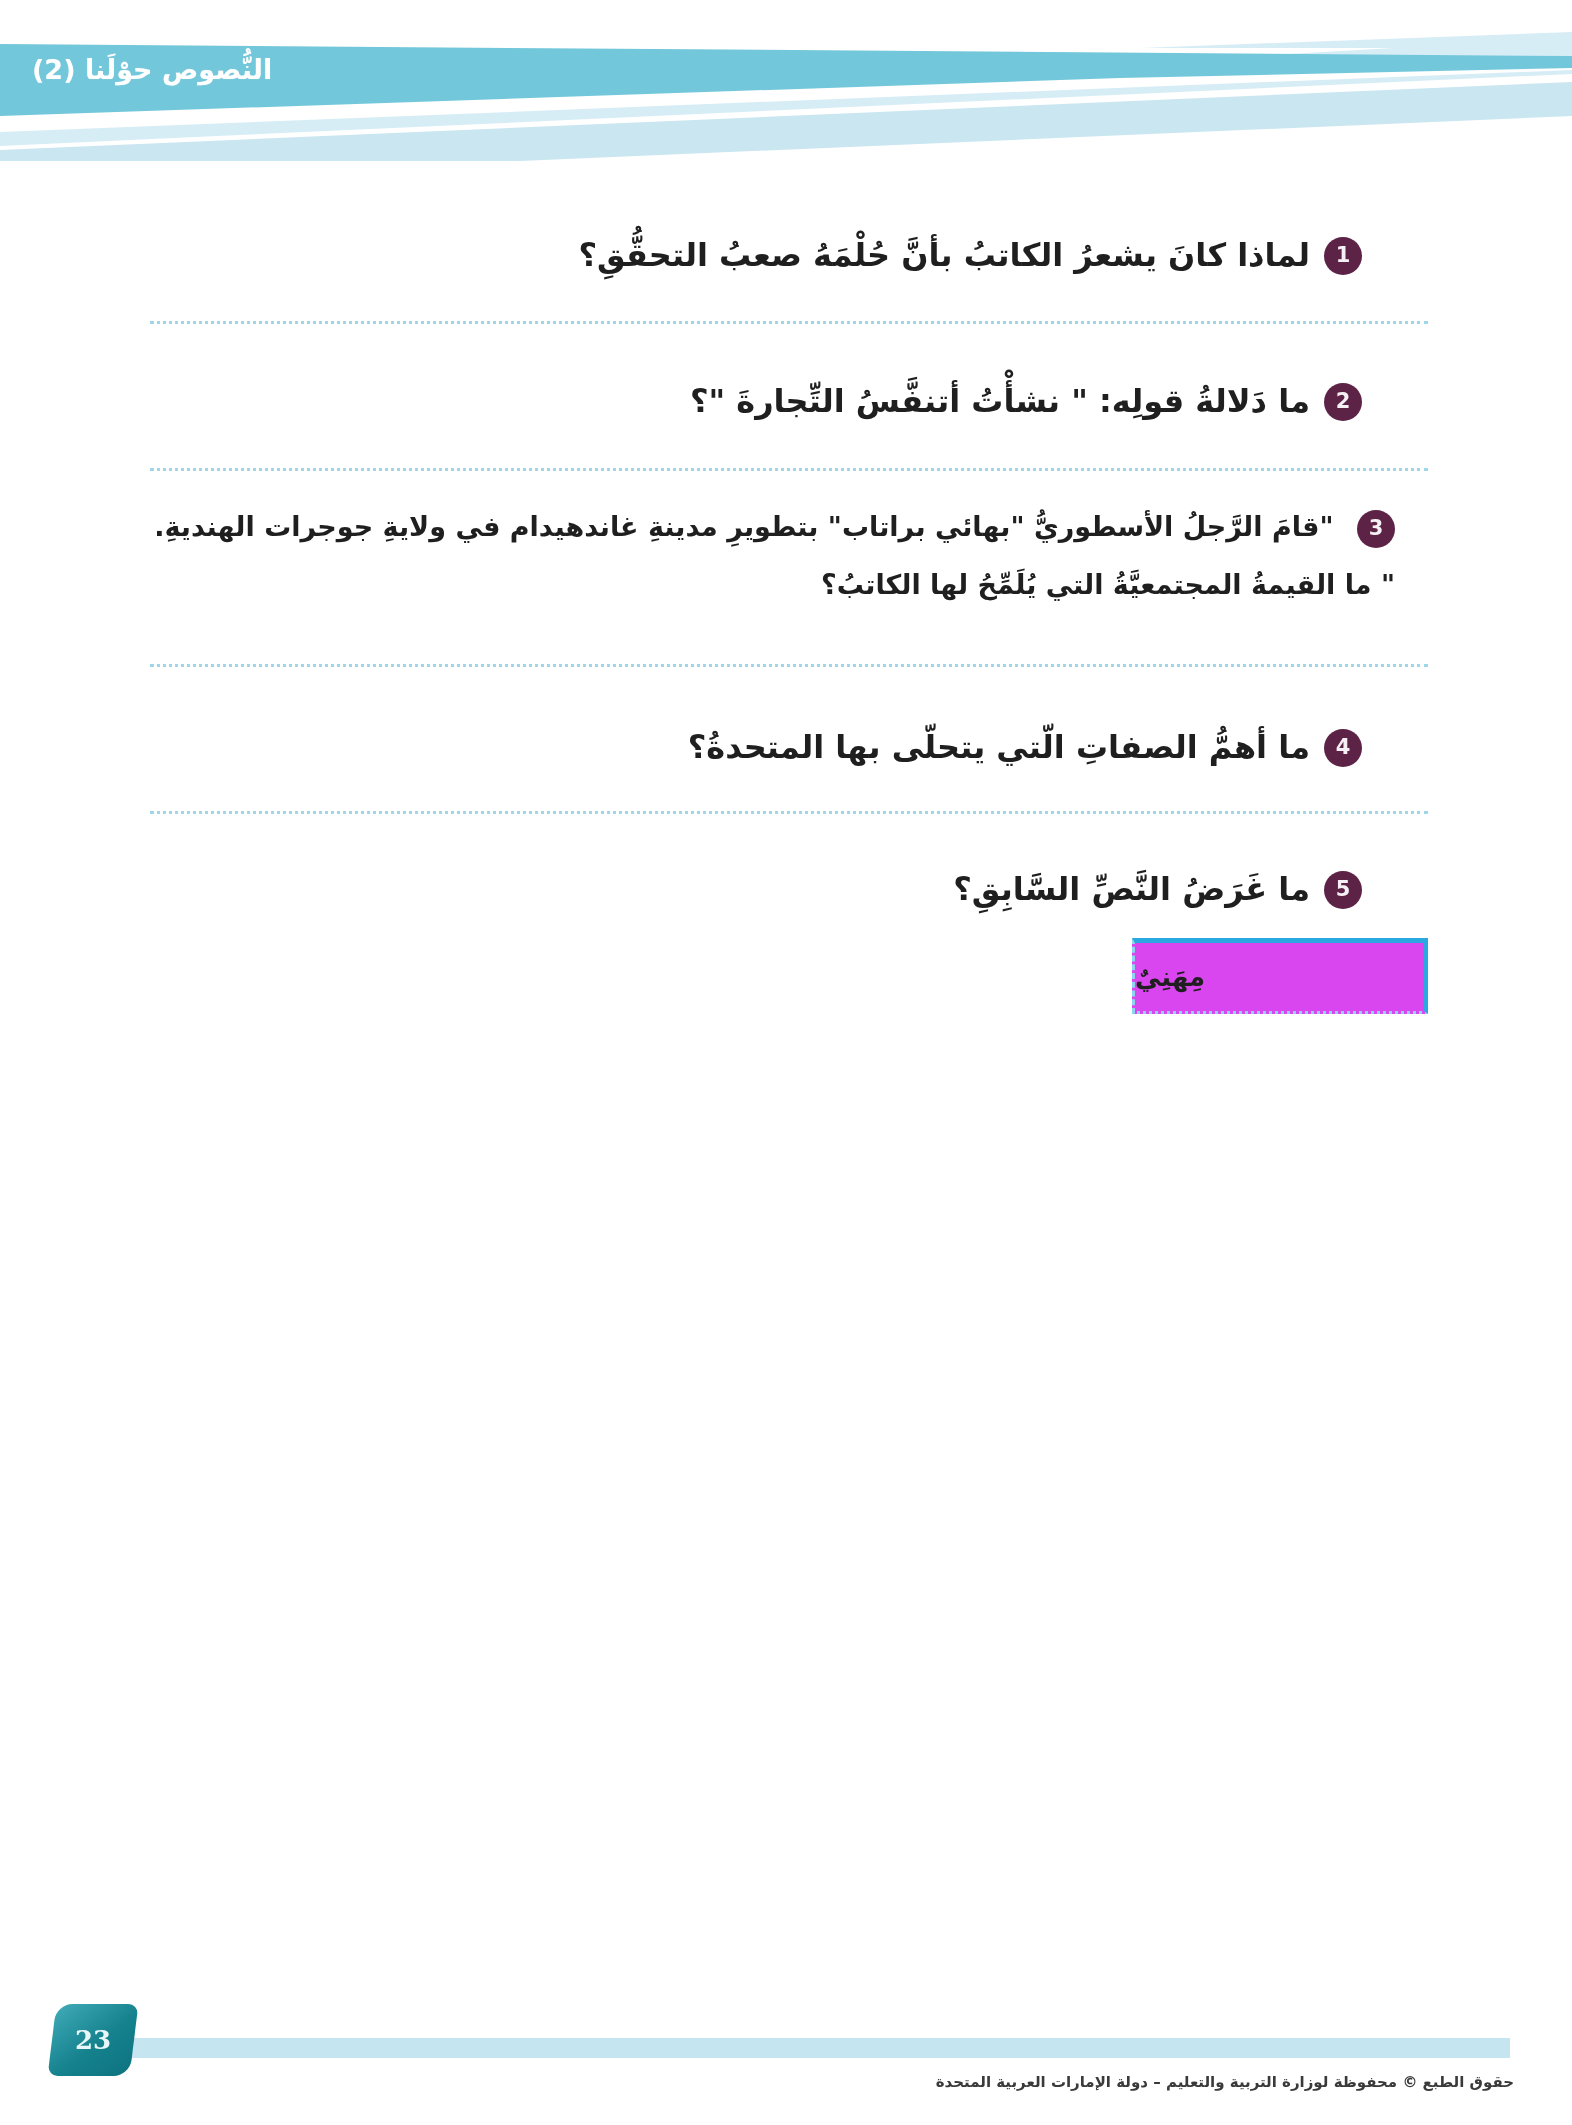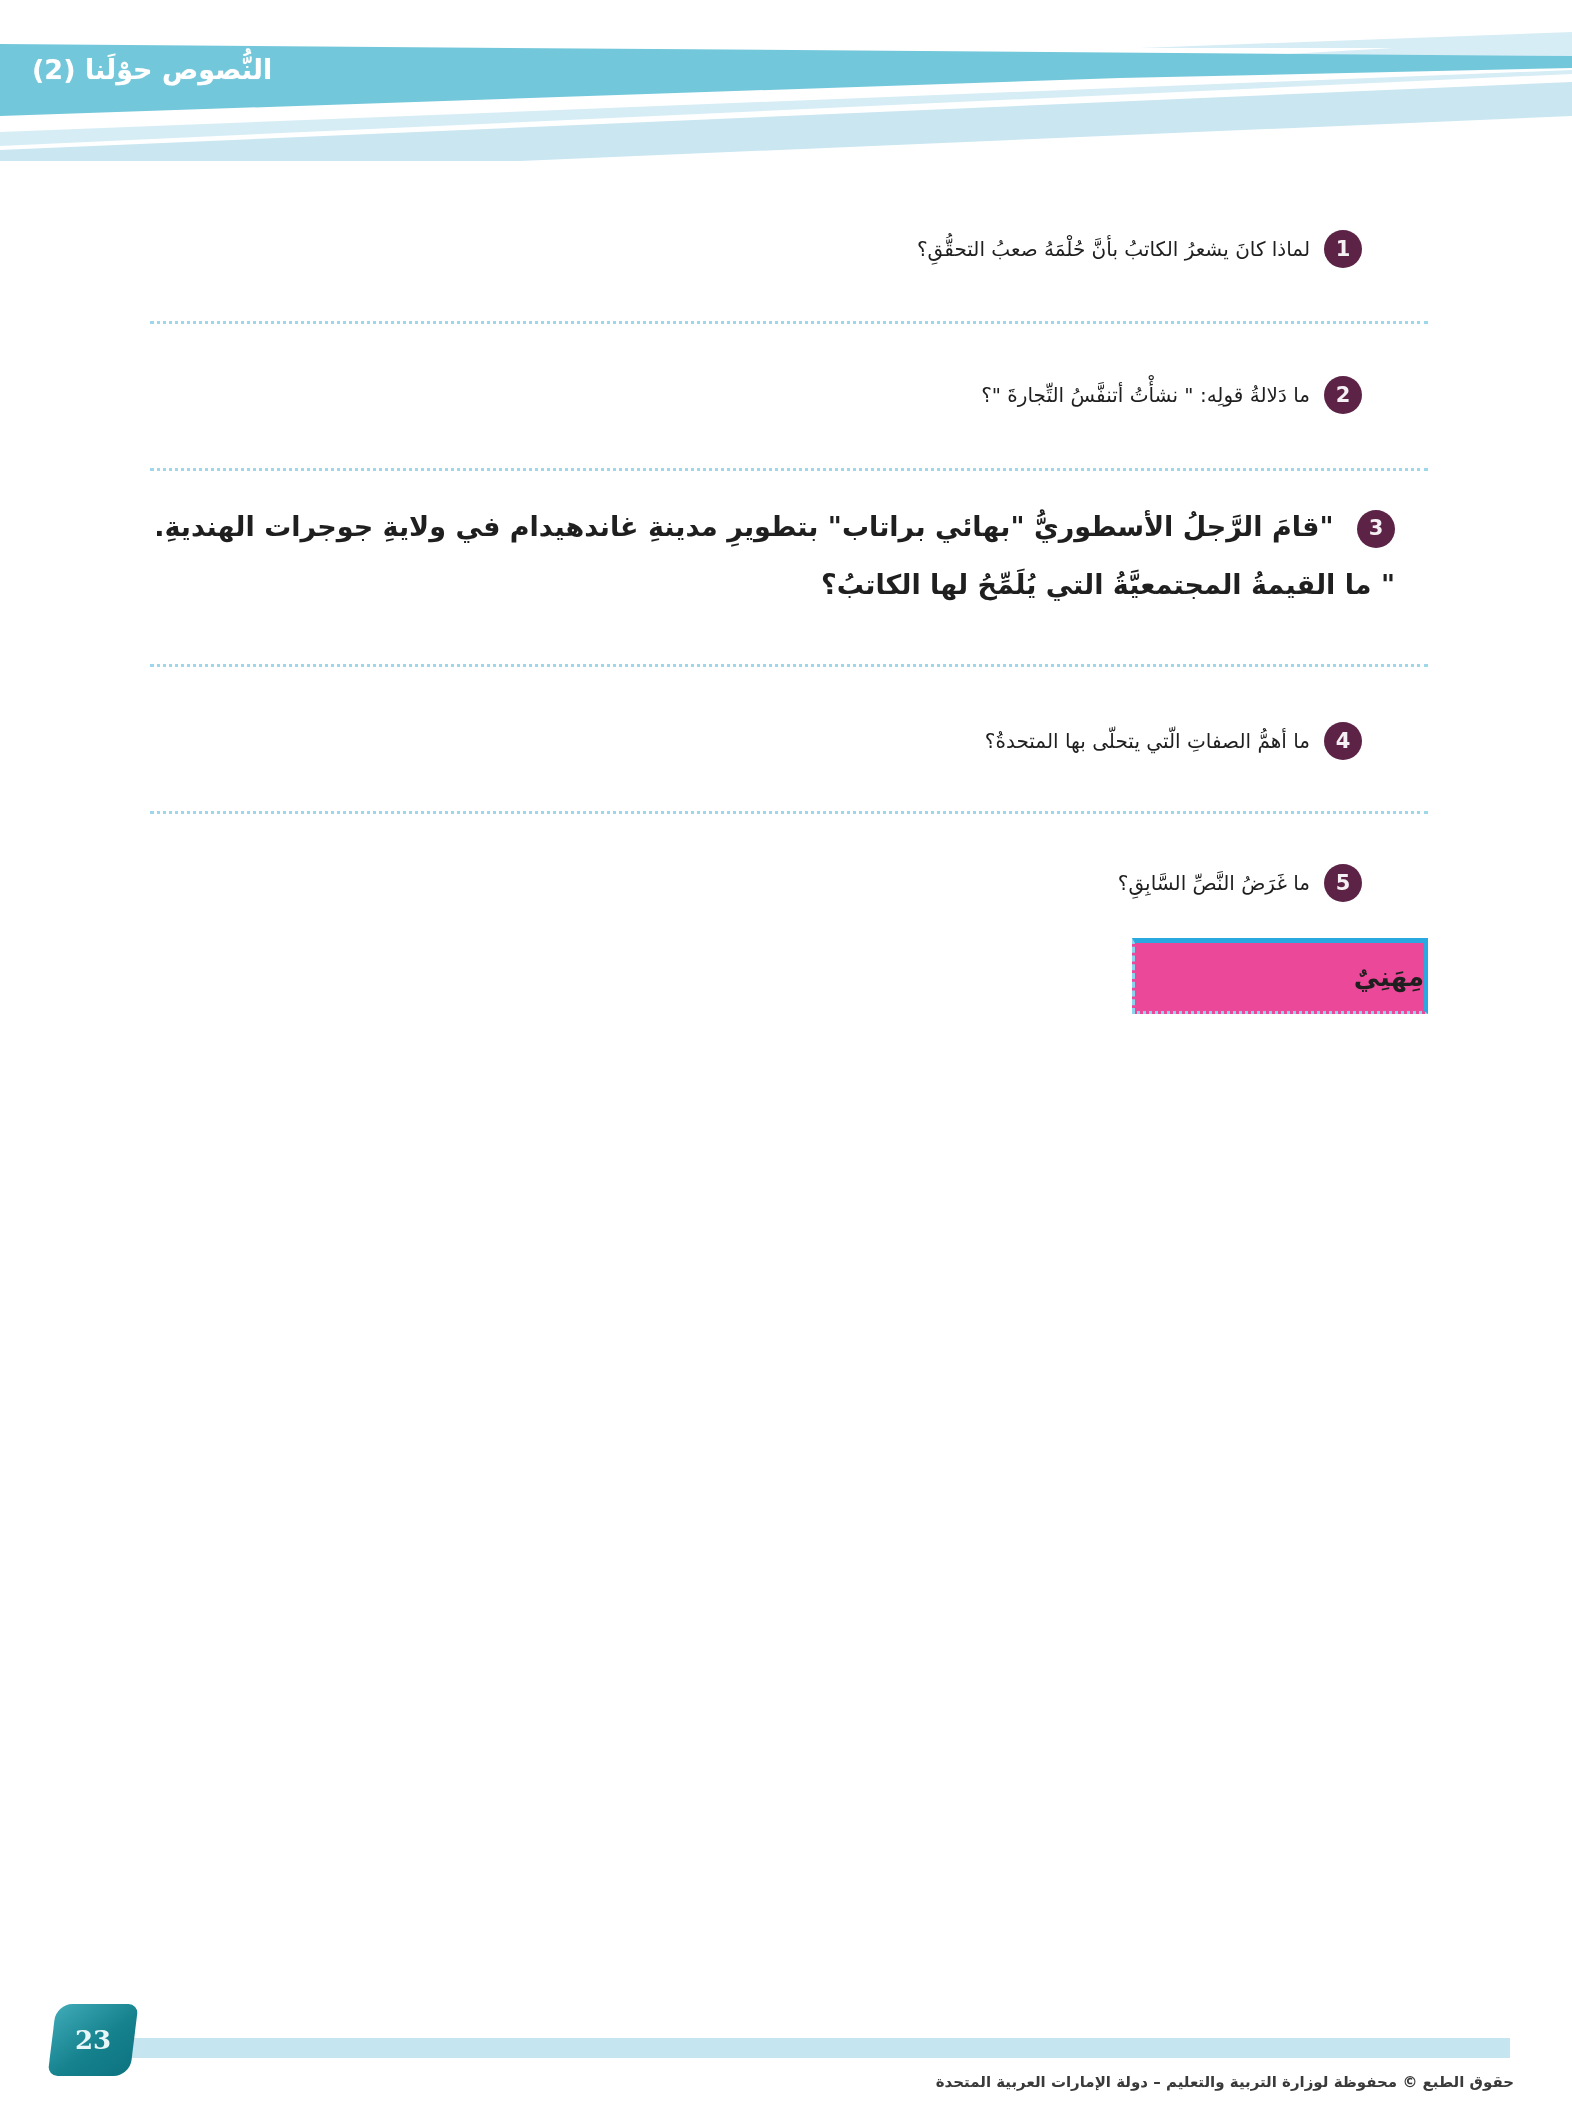--- a/index.html
+++ b/index.html
@@ -25,21 +25,21 @@
     position:absolute; direction:rtl; display:flex;
     align-items:center; gap:14px; color:#1f1f1f;
   }
   .q-badge {
     flex:0 0 auto; width:38px; height:38px; border-radius:50%;
     background:#5c2346; color:#f5f0f3;
     display:inline-flex; align-items:center; justify-content:center;
     font-size:21px; font-weight:bold; line-height:1;
   }
   .q-text {
-    font-size:20px; font-weight:400; line-height:1.6;
+    font-size:32px; font-weight:700; line-height:1.6;
     color:#1f1f1f; text-align:left;
   }
   .q-para {
     position:absolute; direction:rtl; text-align:right;
     font-size:27px; font-weight:600; line-height:2.15; color:#1f1f1f;
   }
   .q-para .q-badge { vertical-align:middle; margin-left:14px; }
 
   .answer-line {
     position:absolute; left:150px; width:1278px; height:0;
@@ -50,22 +50,22 @@
   .options {
     position:absolute; top:922px; left:150px; width:1278px; height:76px;
     display:flex; direction:rtl; justify-content:space-between;
   }
   .option-box {
     width:296px; height:76px;
     border-top:5px solid #2aa9e0;
     border-left:3px dashed #8fd4ee;
     border-right:4px solid #2aa9e0;
     border-bottom:3px dotted #8fd4ee;
-    background:#ec4899;
-    display:flex; align-items:center; justify-content:flex-start;
+    background:#d946ef;
+    display:flex; align-items:center; justify-content:flex-end;
     cursor:pointer;
   }
   
   .option-label {
     font-size:26px; font-weight:600; color:#1f1f1f; direction:rtl;
   }
 
   
   .footer-bar {
     position:absolute; top:2022px; left:118px; width:1392px; height:20px;

